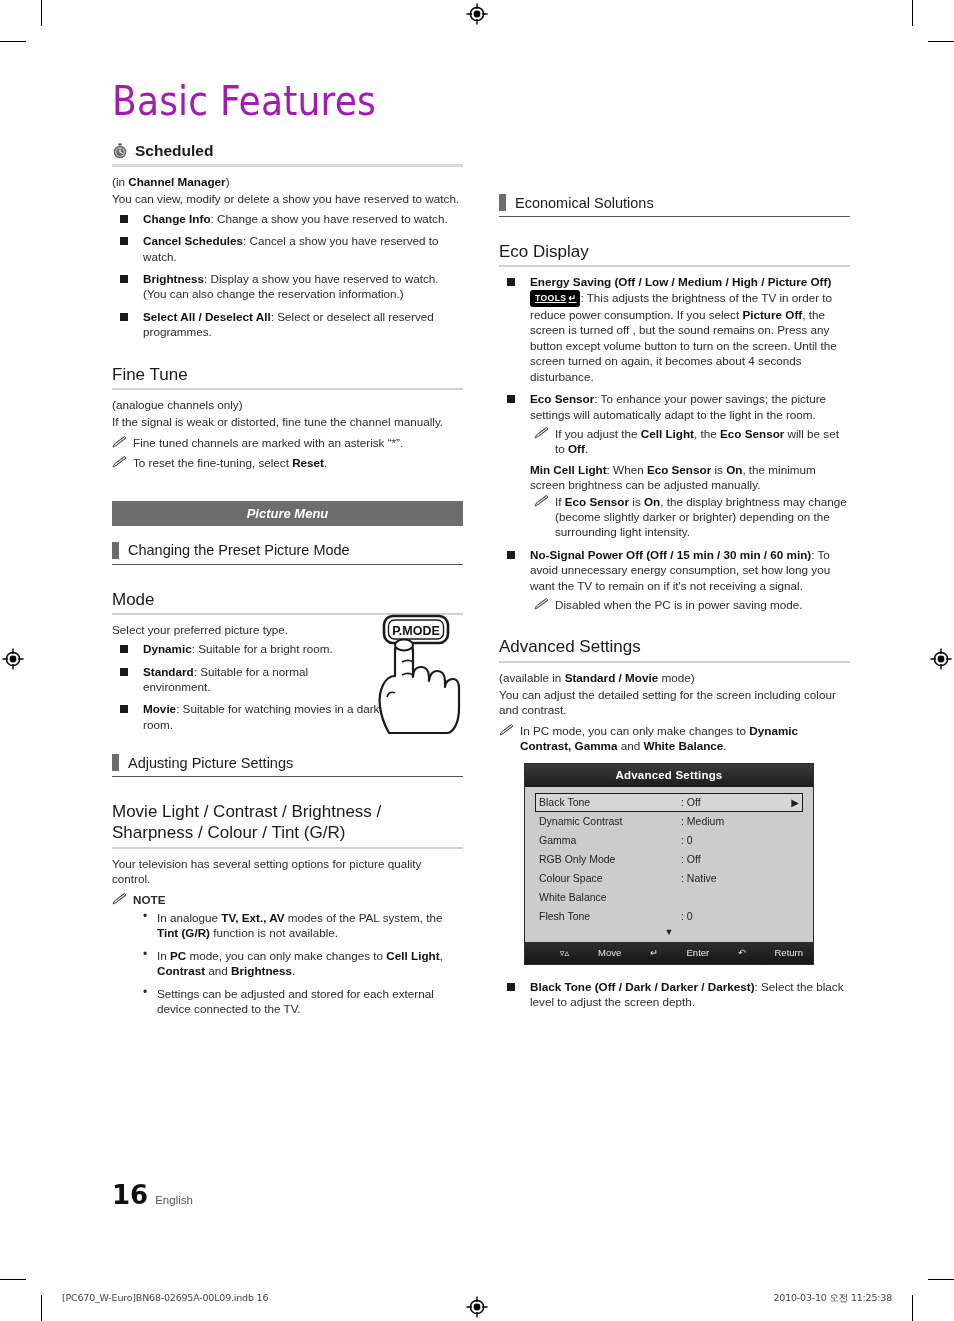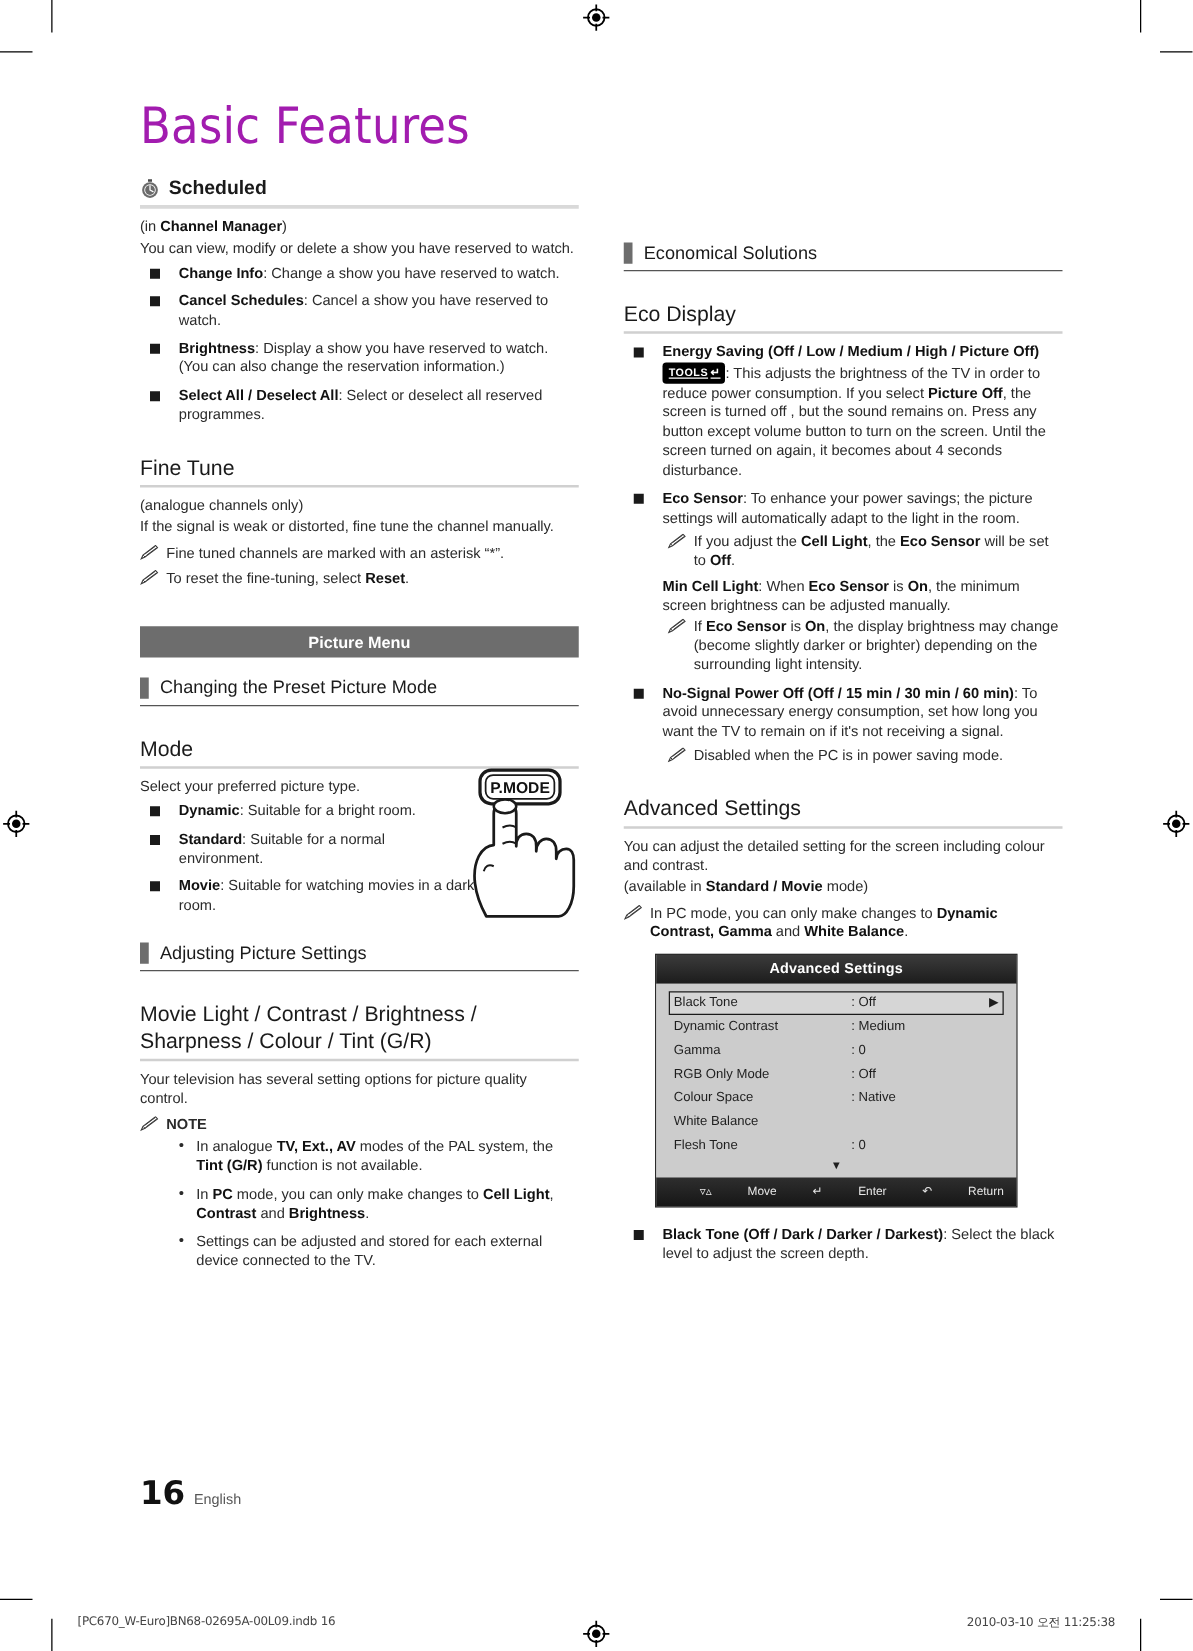--- a/index.html
+++ b/index.html
@@ -248,21 +248,21 @@
           <span class="pen">
             <svg width="15" height="12" viewBox="0 0 15 12">
                 <path d="M1 11 L4 9.6 L14 2.2 L12.4 0.4 L2.4 8 Z" fill="none" stroke="#3a3a3a" stroke-width="0.9"></path>
                 <path d="M2.6 8.2 L4 9.6" stroke="#3a3a3a" stroke-width="0.8"></path>
                 <path d="M4.2 7 L12 1.2 M5.2 8.2 L13 2.4" stroke="#3a3a3a" stroke-width="0.6"></path>
               </svg>
           </span>
           <span>To reset the fine-tuning, select </span><b>Reset</b><span>.</span>
         </div>
 
-        <div class="band" style="margin-top:30px;">Picture Menu</div>
+        <div class="band" style="margin-top:30px;font-style:italic;">Picture Menu</div>
 
         <div class="bar-heading">
           <span class="bar"></span>
           <span class="h-txt">Changing the Preset Picture Mode</span>
         </div>
 
         <div style="position:relative;">
           <h2 class="rule-heading" style="margin-top:24px;">Mode</h2>
           <p class="t" style="max-width:245px;">Select your preferred picture type.</p>
           <ul class="sq">
@@ -379,22 +379,22 @@
                     <path d="M4.2 7 L12 1.2 M5.2 8.2 L13 2.4" stroke="#3a3a3a" stroke-width="0.6"></path>
                   </svg>
               </span>
               <span>Disabled when the PC is in power saving mode.</span>
             </div>
           </li>
         </ul>
 
 
         <h2 class="rule-heading" style="margin-top:24px;">Advanced Settings</h2>
+        <p class="t"><span>(available in </span><b>Standard / Movie</b><span> mode)</span></p>
         <p class="t">You can adjust the detailed setting for the screen including colour and contrast.</p>
-        <p class="t"><span>(available in </span><b>Standard / Movie</b><span> mode)</span></p>
 
         <div class="note-line">
           <span class="pen">
             <svg width="15" height="12" viewBox="0 0 15 12">
                 <path d="M1 11 L4 9.6 L14 2.2 L12.4 0.4 L2.4 8 Z" fill="none" stroke="#3a3a3a" stroke-width="0.9"></path>
                 <path d="M2.6 8.2 L4 9.6" stroke="#3a3a3a" stroke-width="0.8"></path>
                 <path d="M4.2 7 L12 1.2 M5.2 8.2 L13 2.4" stroke="#3a3a3a" stroke-width="0.6"></path>
               </svg>
           </span>
           <span>In PC mode, you can only make changes to </span><b>Dynamic Contrast, Gamma</b><span> and </span><b>White Balance</b><span>.</span>

